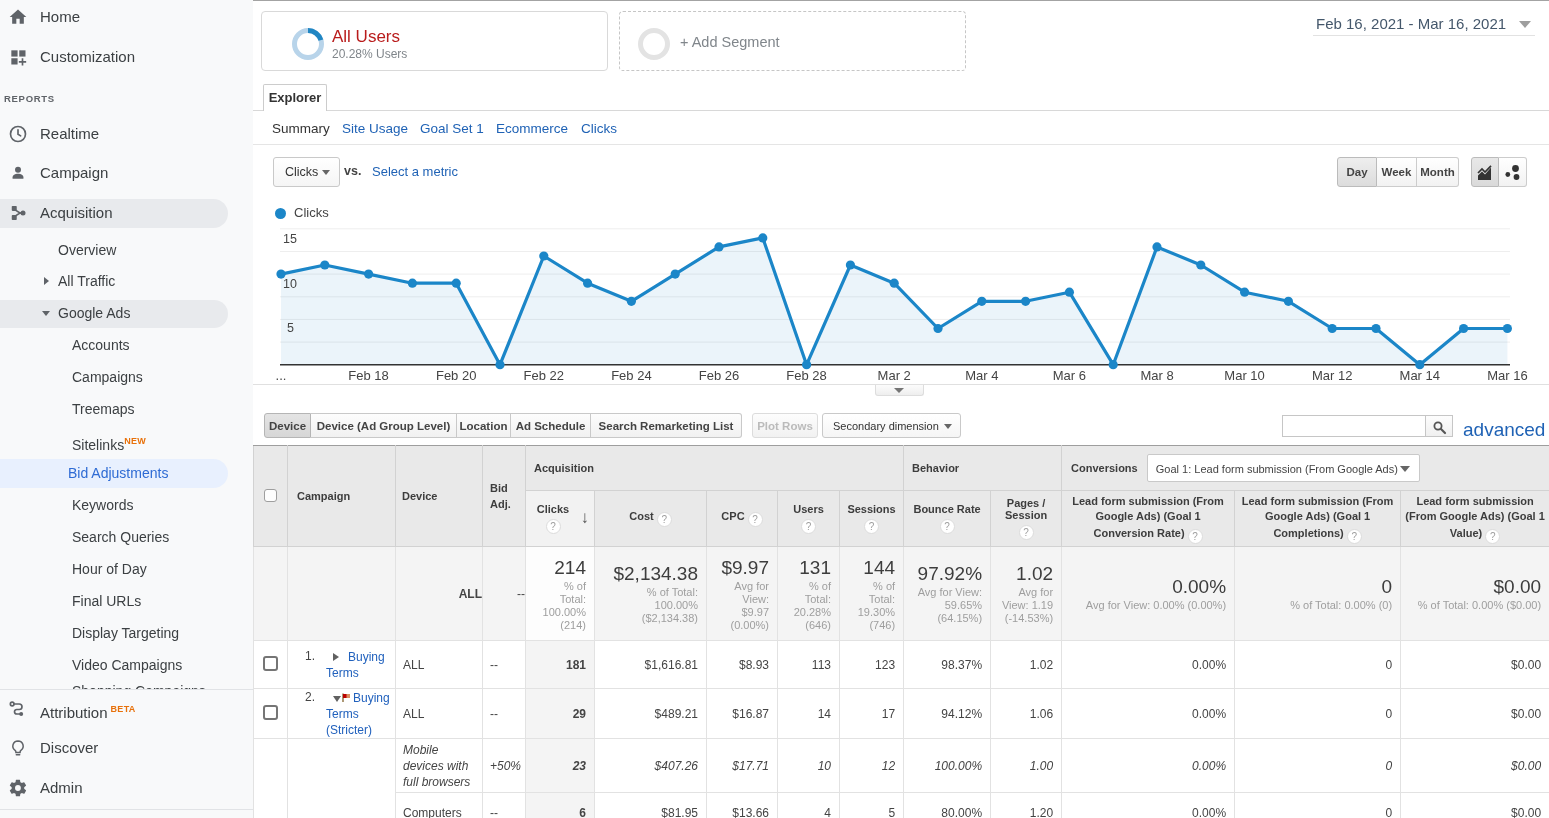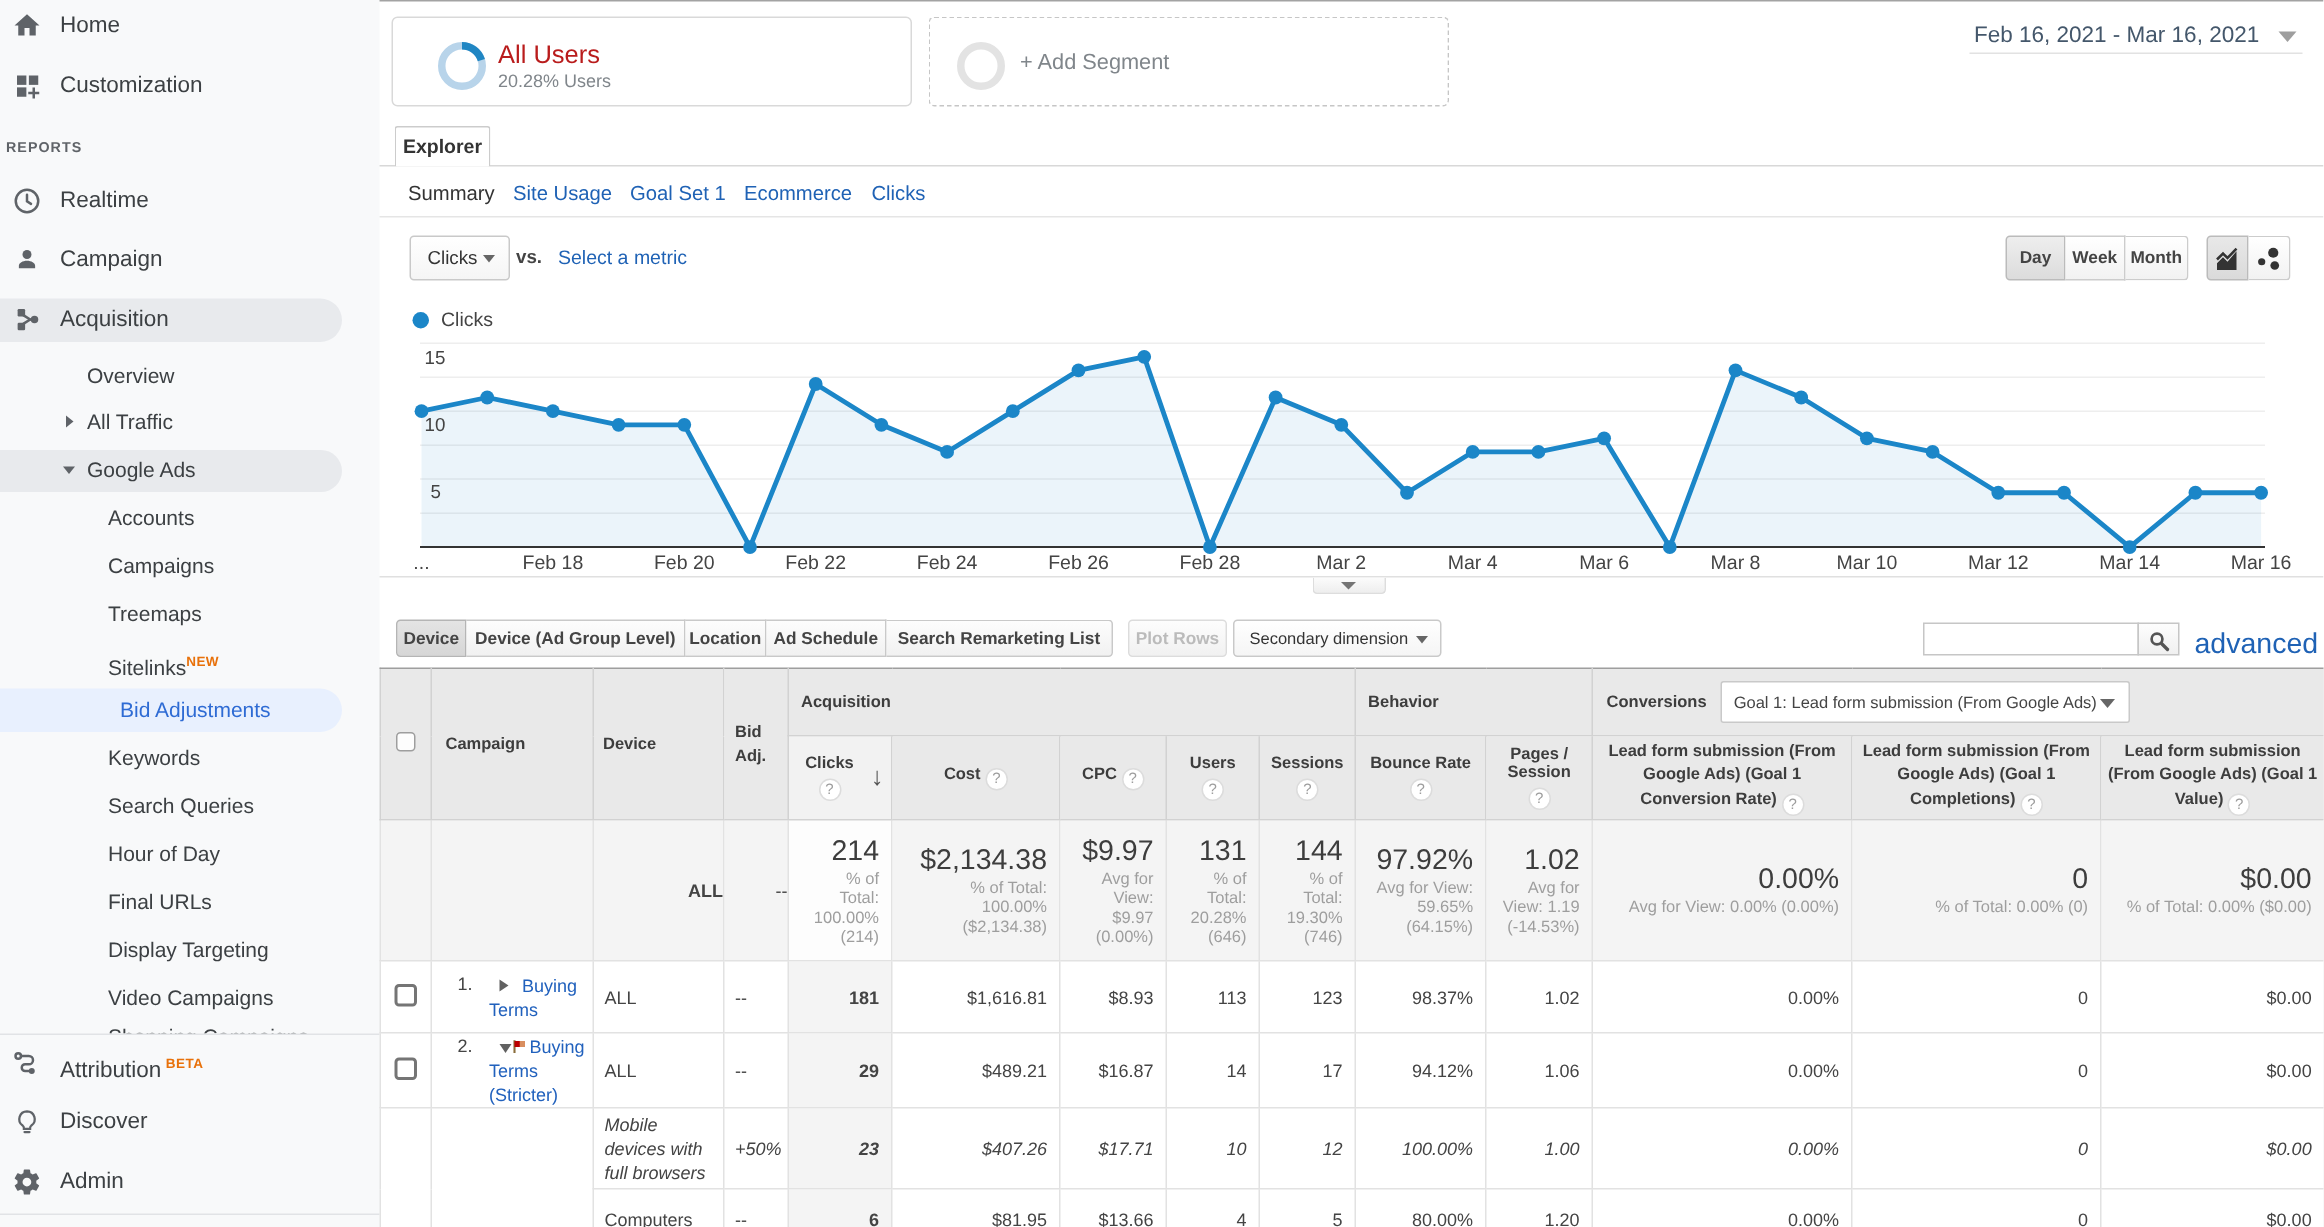--- a/index.html
+++ b/index.html
@@ -112,21 +112,21 @@
     <div class="nav-item nav-sub" style="top:365px;">
         <span style="position:absolute; left:72px;">Campaigns</span>
       </div>
     <div class="nav-item nav-sub" style="top:397px;">
         <span style="position:absolute; left:72px;">Treemaps</span>
       </div>
     <div class="nav-item nav-sub" style="top:429px;">
         <span style="position:absolute; left:72px;">Sitelinks<span class="sup-badge">NEW</span></span>
       </div>
     <div class="nav-item nav-sub" style="top:461px; color:#2e6bd4;">
-        <span style="position:absolute; left:80px;">Bid Adjustments</span>
+        <span style="position:absolute; left:68px;">Bid Adjustments</span>
       </div>
     <div class="nav-item nav-sub" style="top:493px;">
         <span style="position:absolute; left:72px;">Keywords</span>
       </div>
     <div class="nav-item nav-sub" style="top:525px;">
         <span style="position:absolute; left:72px;">Search Queries</span>
       </div>
     <div class="nav-item nav-sub" style="top:557px;">
         <span style="position:absolute; left:72px;">Hour of Day</span>
       </div>

